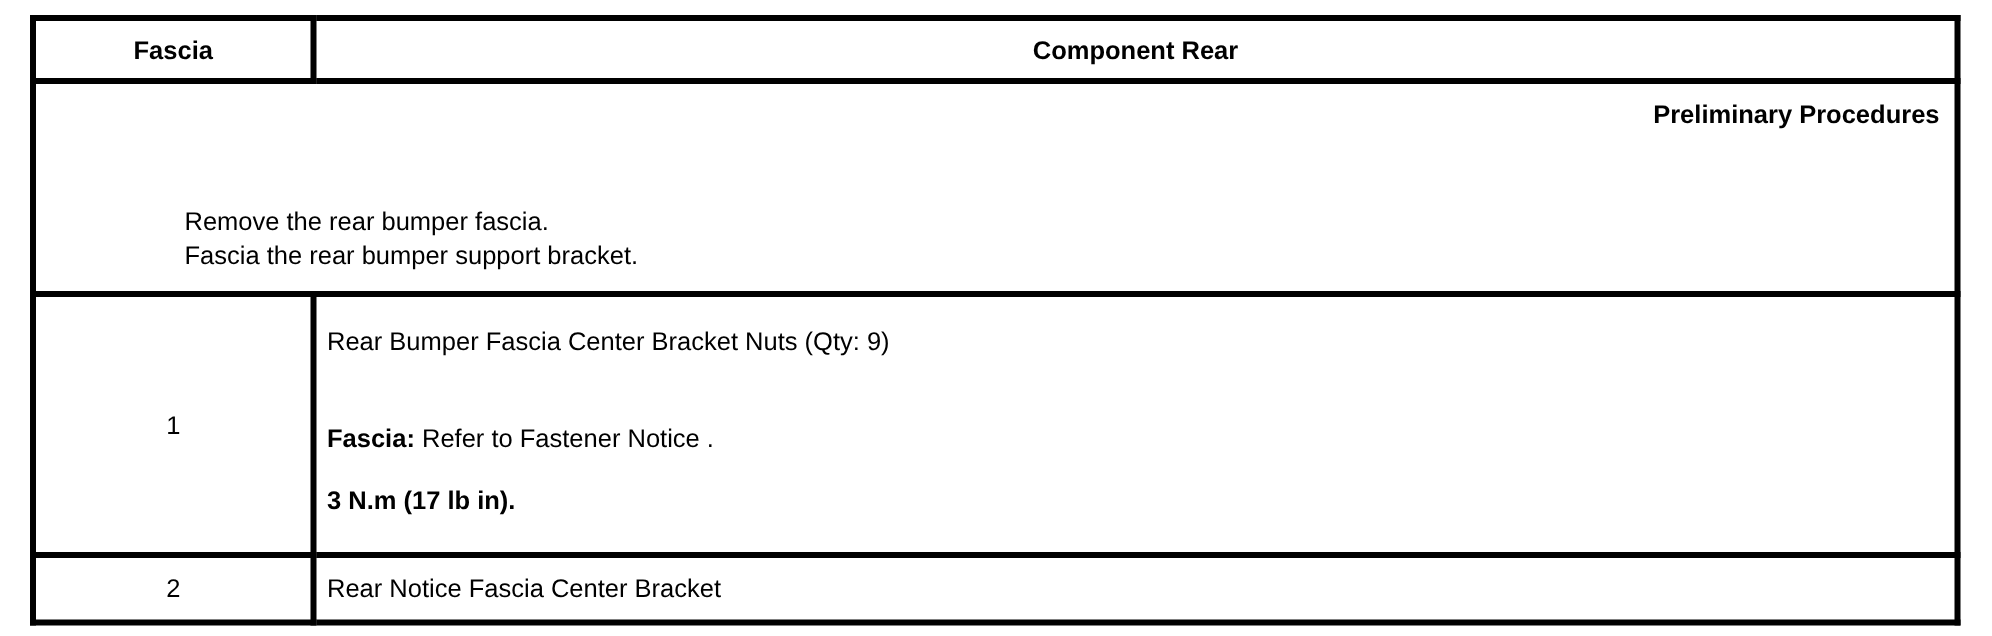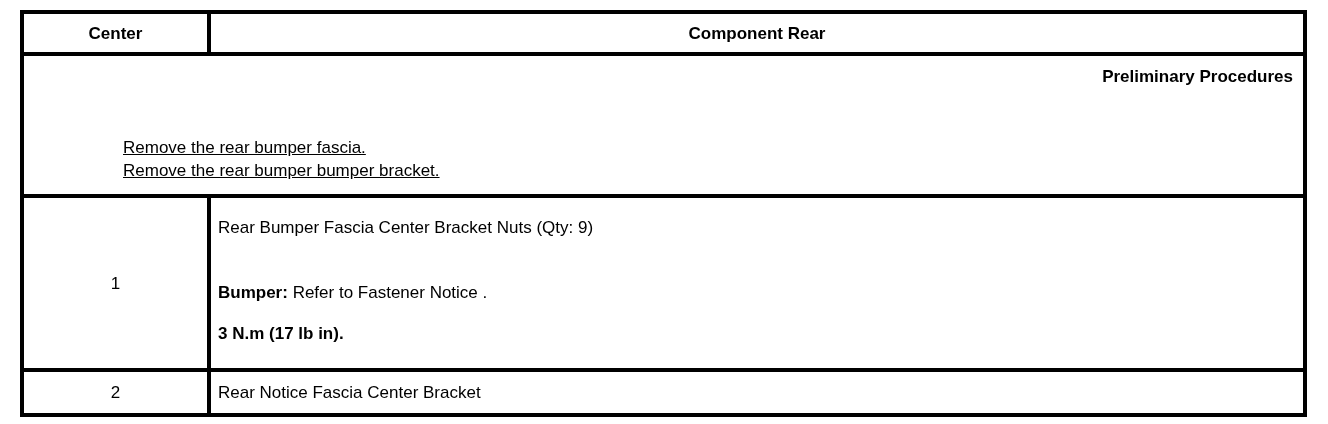--- a/index.html
+++ b/index.html
@@ -44,21 +44,20 @@
     height: 136px;
     vertical-align: top;
     padding: 9px 10px 12px 99px;
   }
   .prelim-title {
     font-weight: bold;
     text-align: right;
   }
   .prelim-steps {
     margin-top: 48px;
-    text-decoration: underline;
   }
   td.callout-cell {
     text-align: center;
     vertical-align: middle;
     padding: 4px;
   }
   td.component-cell {
     vertical-align: top;
     padding: 5px 10px 10px 7px;
   }
@@ -73,37 +72,37 @@
 <body>
 
 <div class="doc-canvas">
   <table class="callout-table">
     <colgroup>
       <col class="col-callout">
       <col class="col-component">
     </colgroup>
     <tbody>
         <tr>
-      <th class="header-cell">Center</th>
+      <th class="header-cell">Fascia</th>
       <th class="header-cell">Component Rear</th>
     </tr>
     <tr>
       <td class="prelim-cell" colspan="2">
         <div class="prelim-title">Preliminary Procedures</div>
         <div class="prelim-steps">
           <div>Remove the rear bumper fascia.</div>
-          <div>Remove the rear bumper bumper bracket.</div>
+          <div>Fascia the rear bumper support bracket.</div>
         </div>
       </td>
     </tr>
     <tr class="row-1">
       <td class="callout-cell">1</td>
       <td class="component-cell">
         <div>Rear Bumper Fascia Center Bracket Nuts (Qty: 9)</div>
-        <div class="notice-line"><span class="notice-label">Bumper:</span><span> Refer to Fastener Notice .</span></div>
+        <div class="notice-line"><span class="notice-label">Fascia:</span><span> Refer to Fastener Notice .</span></div>
         <div class="torque-line">3 N.m (17 lb in).</div>
       </td>
     </tr>
     <tr class="row-2">
       <td class="callout-cell">2</td>
       <td class="component-cell">Rear Notice Fascia Center Bracket</td>
     </tr>
   </tbody>
     </table>
 </div>

